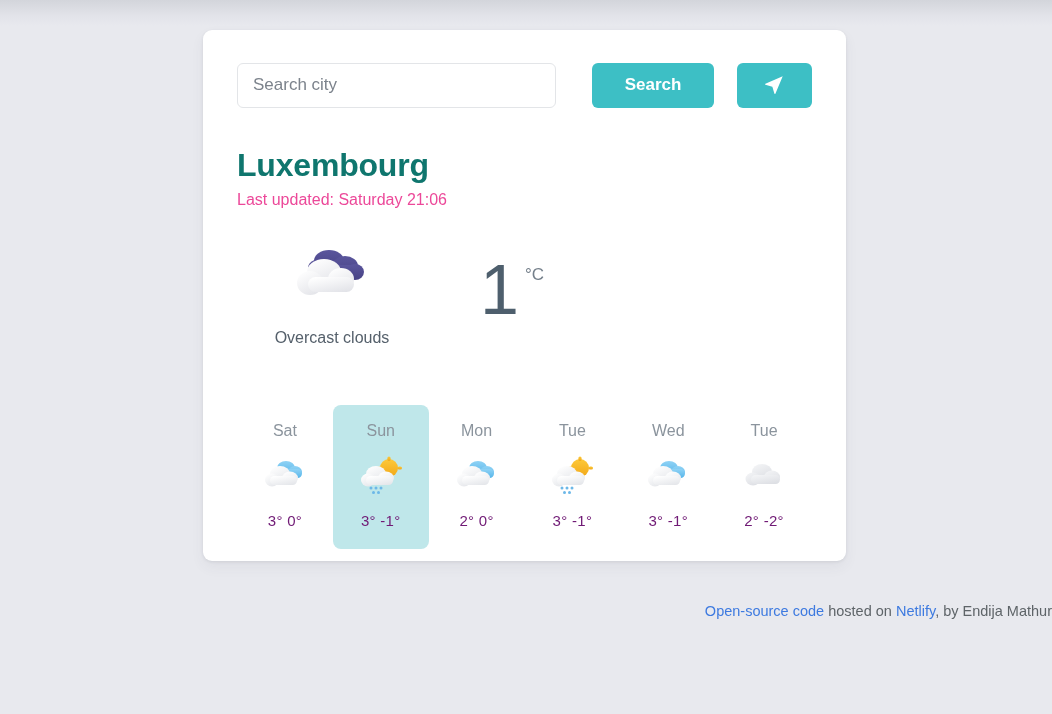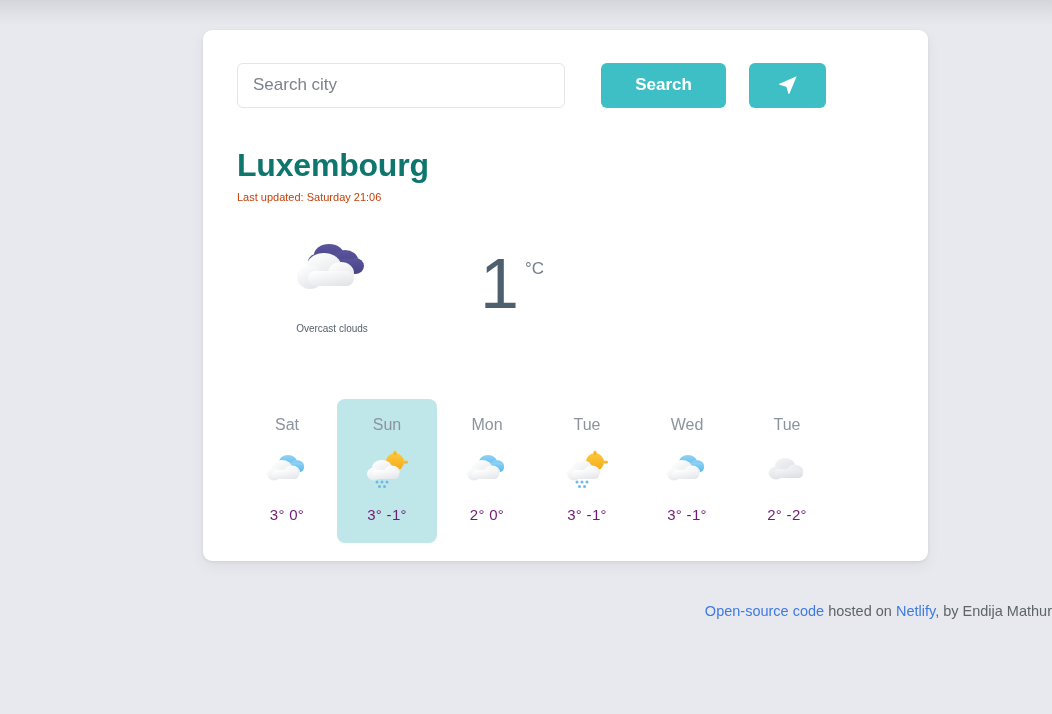--- a/index.html
+++ b/index.html
@@ -26,21 +26,21 @@
     position: relative;
     width: 1052px;
     height: 714px;
     padding-top: 30px;
   }
 
   .weather-card {
     position: absolute;
     left: 203px;
     top: 30px;
-    width: 725px;
+    width: 643px;
     height: 531px;
     background: #ffffff;
     border-radius: 9px;
     box-shadow: 0 1px 3px rgba(60,64,80,0.10), 0 6px 14px rgba(60,64,80,0.06);
     padding: 32px 34px;
   }
 
   
   .search-row {
     display: flex;
@@ -92,42 +92,42 @@
   
   .city-name {
     margin: 39px 0 0 0;
     font-size: 32px;
     font-weight: bold;
     color: #0f766e;
     letter-spacing: -0.2px;
   }
   .last-updated {
     margin: 7px 0 0 0;
-    font-size: 11px;
-    color: #c2410c;
+    font-size: 16px;
+    color: #ec4899;
   }
 
   
   .current-row {
     display: flex;
     align-items: flex-start;
     margin-top: 32px;
     height: 120px;
   }
   .cond-col {
     width: 180px;
     display: flex;
     flex-direction: column;
     align-items: center;
     padding-left: 10px;
   }
   .cond-icon { height: 66px; display:block; }
   .cond-label {
     margin-top: 22px;
-    font-size: 10px;
+    font-size: 16px;
     color: #55606b;
   }
   .temp-col {
     width: 190px;
     display: flex;
     align-items: flex-start;
     justify-content: center;
     padding-top: 16px;
   }
   .temp-value {

